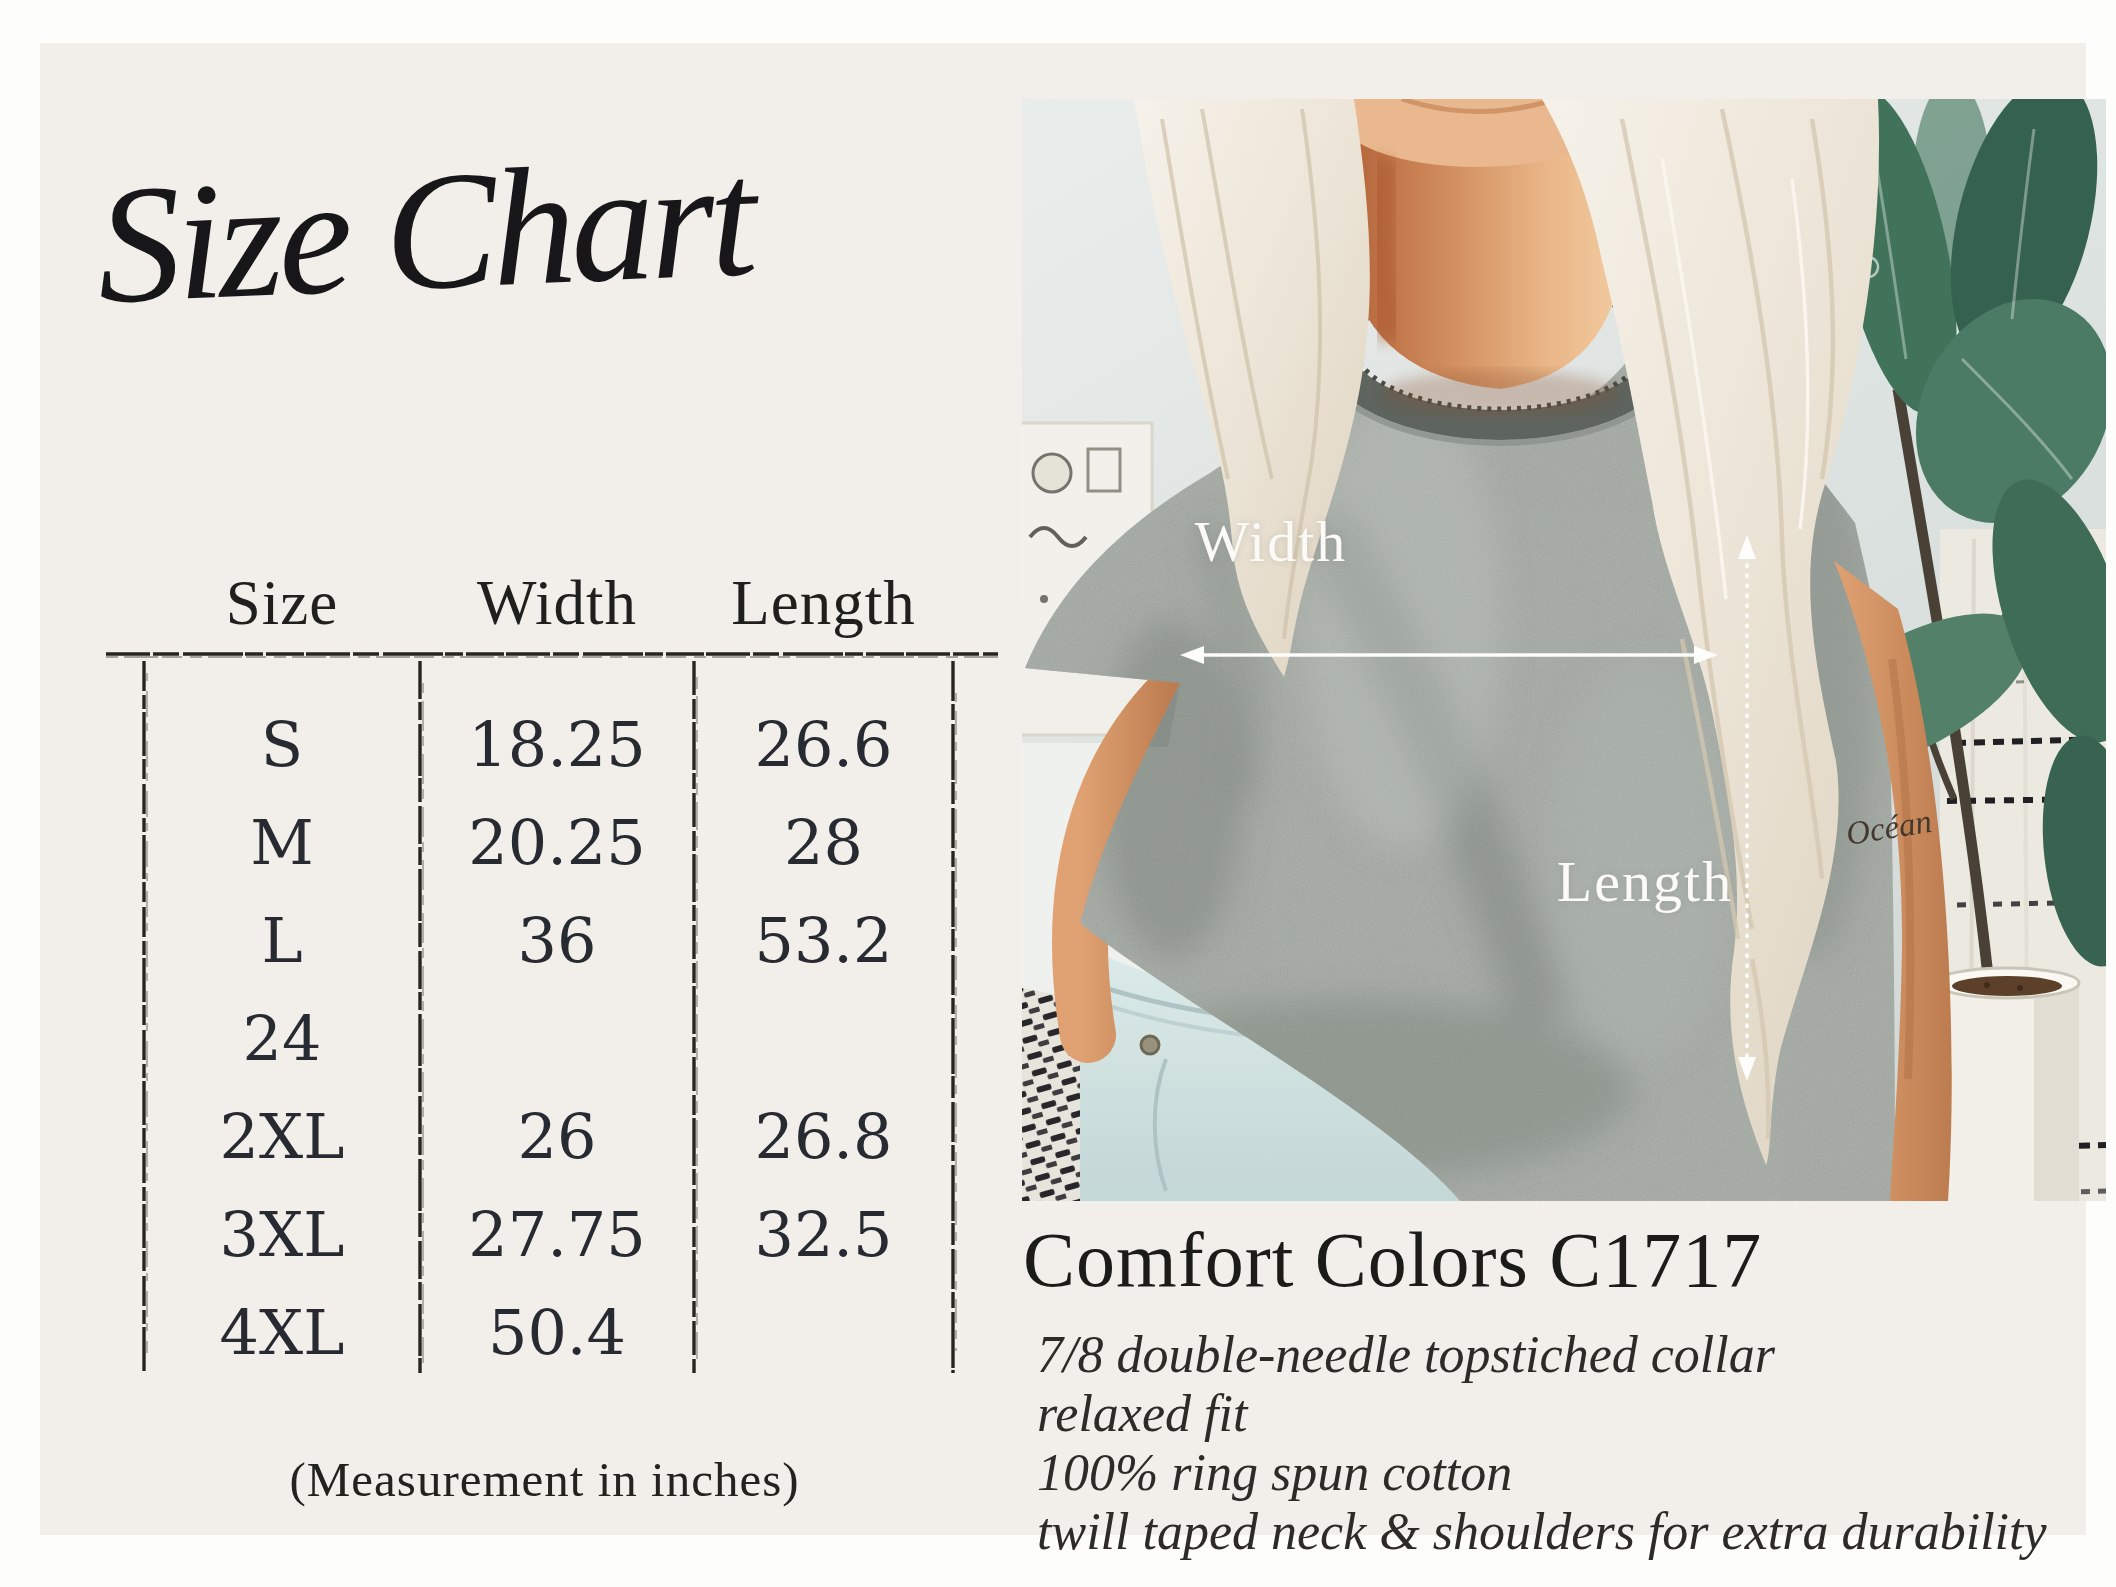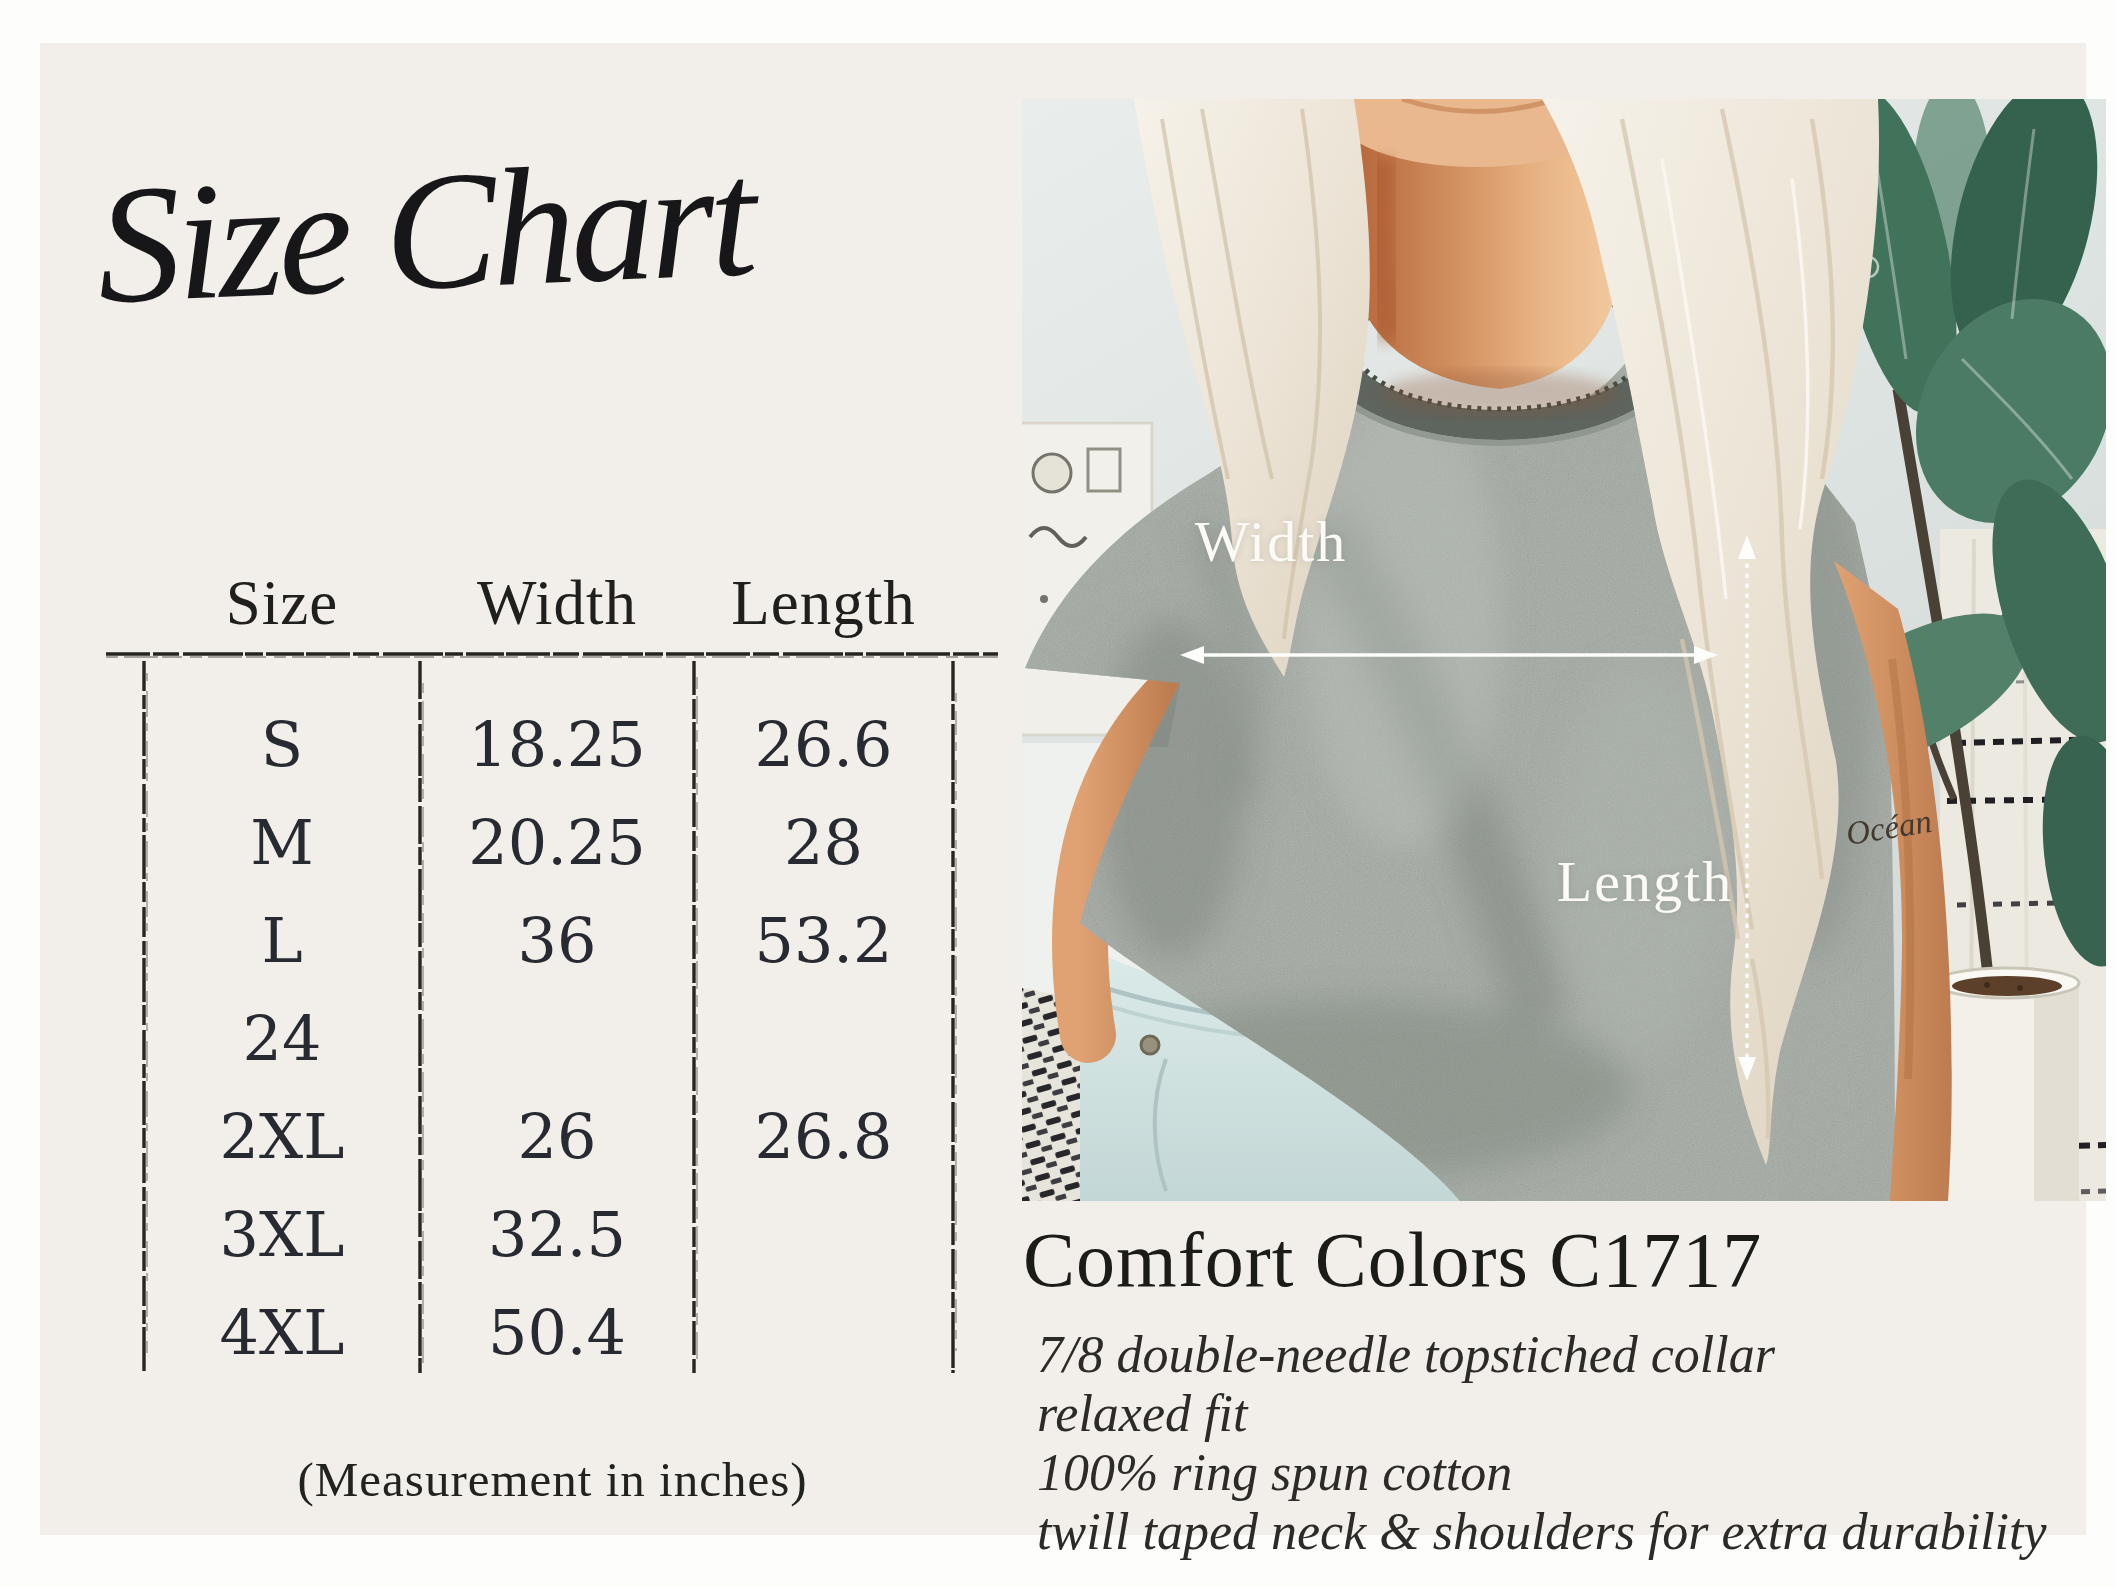--- a/index.html
+++ b/index.html
@@ -16,21 +16,21 @@
   
   .tbl-lines{position:absolute;left:60px;top:590px;width:910px;height:755px;}
   .thead{position:absolute;left:104px;top:524px;width:809px;display:grid;
          grid-template-columns:276px 274px 259px;}
   .thead span{font-family:Liberation Serif, serif;font-size:63px;color:#1f1f1d;
               text-align:center;letter-spacing:1px;}
   .tbody{position:absolute;left:104px;top:653px;width:809px;}
   .trow{display:grid;grid-template-columns:276px 274px 259px;height:98px;}
   .trow div{font-family:"DejaVu Serif", serif;font-size:62px;color:#272b31;
             text-align:center;line-height:98px;}
-  .note{position:absolute;left:108px;top:1408px;width:809px;text-align:center;
+  .note{position:absolute;left:100px;top:1408px;width:809px;text-align:center;
         font-family:"Liberation Serif", serif;font-size:49px;color:#22221f;letter-spacing:1px;}
 
   
   .photo{position:absolute;left:982px;top:56px;width:1084px;height:1102px;
          background:#dfe4e2;overflow:hidden;}
   .photo-svg{position:absolute;left:0;top:0;}
   .measure-label{position:absolute;font-family:"Liberation Serif", serif;font-size:58px;
                  color:#fbfaf6;text-align:center;letter-spacing:2px;text-shadow:0 0 6px rgba(120,120,120,.25);}
   #width-label{left:154px;top:409px;width:190px;}
   #length-label{left:513px;top:749px;width:220px;}
@@ -91,20 +91,21 @@
         <div class="trow">
           <div>24</div>
         </div>
         <div class="trow">
           <div>2XL</div>
           <div>26</div>
           <div>26.8</div>
         </div>
         <div class="trow">
           <div>3XL</div>
+          <div>27.75</div>
           <div>32.5</div>
         </div>
         <div class="trow">
           <div>4XL</div>
           <div>50.4</div>
         </div>
       </div>
 
     <div class="note">(Measurement in inches)</div>
 

